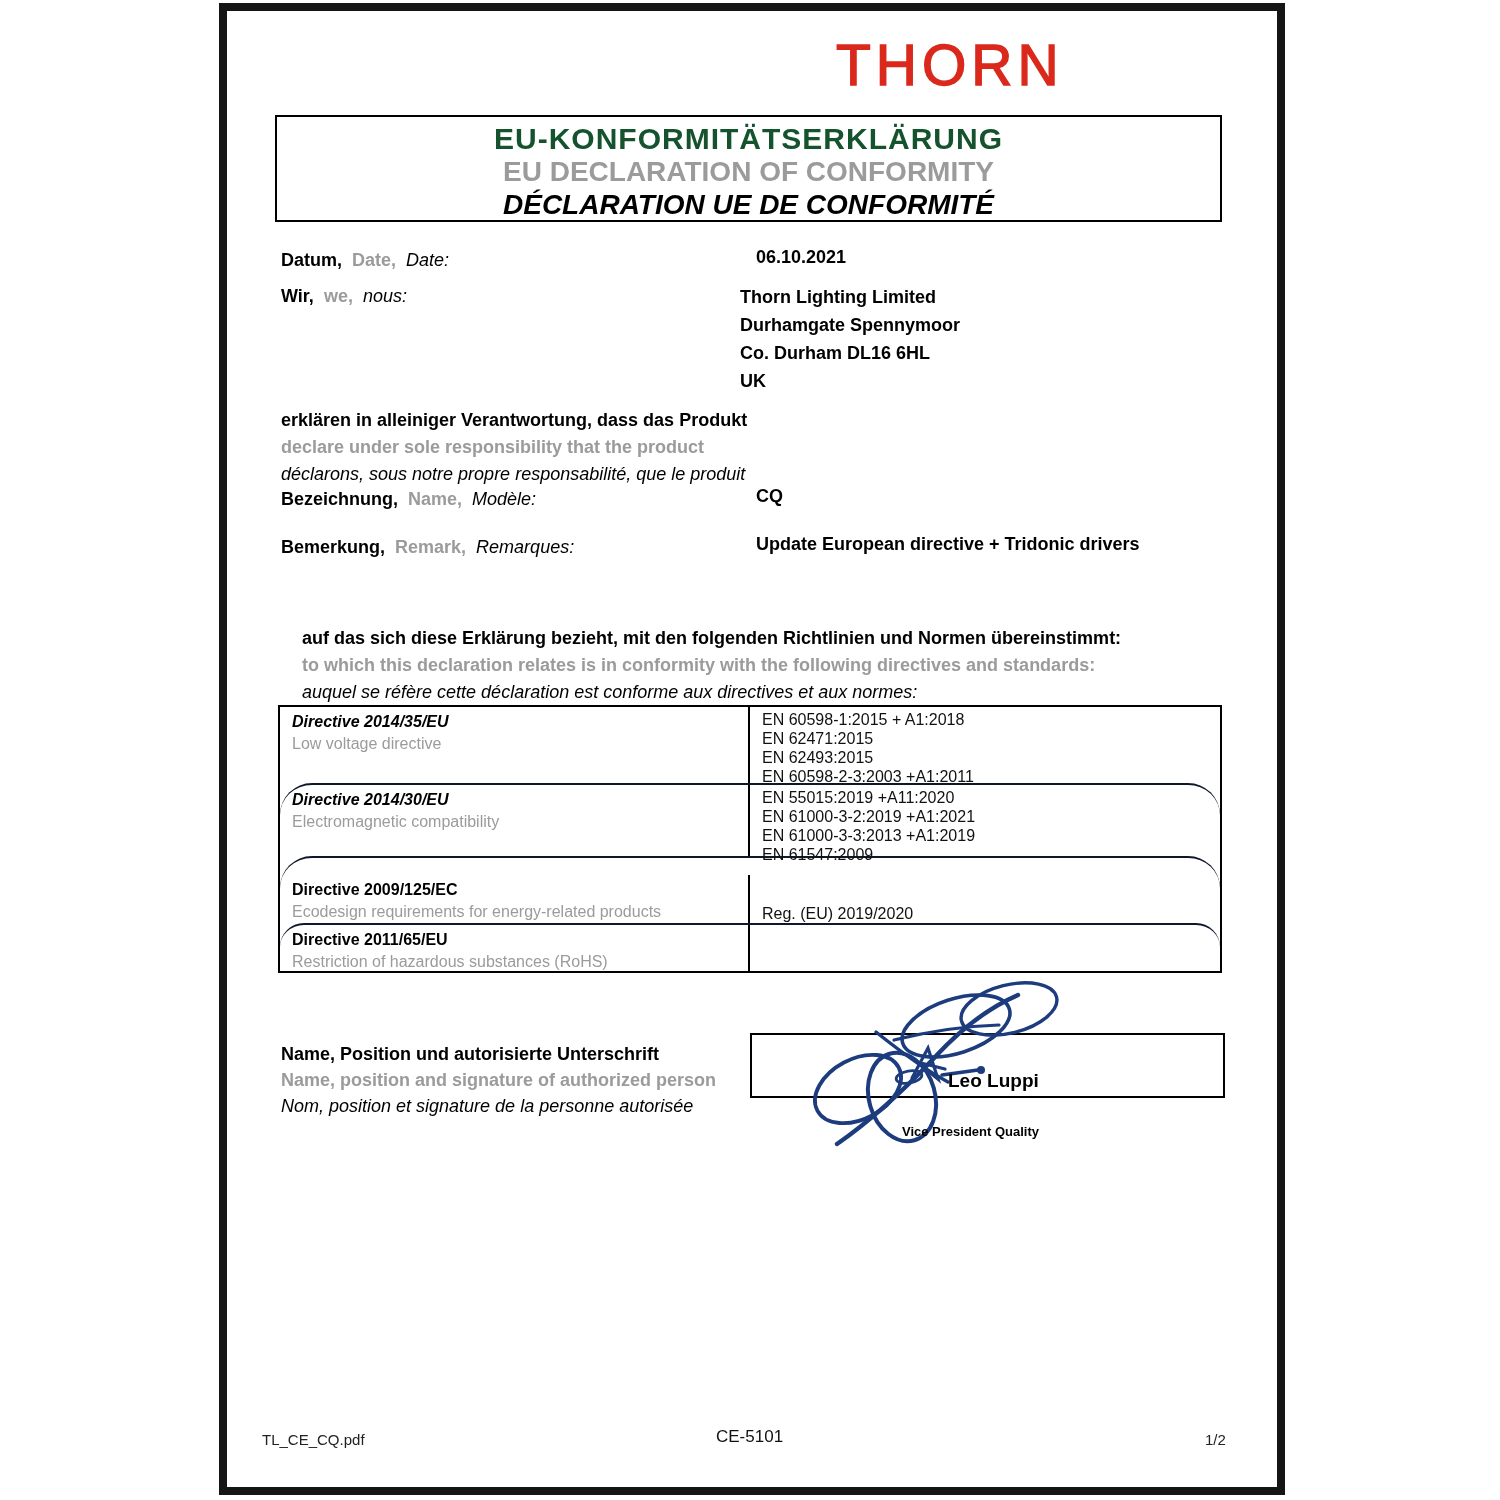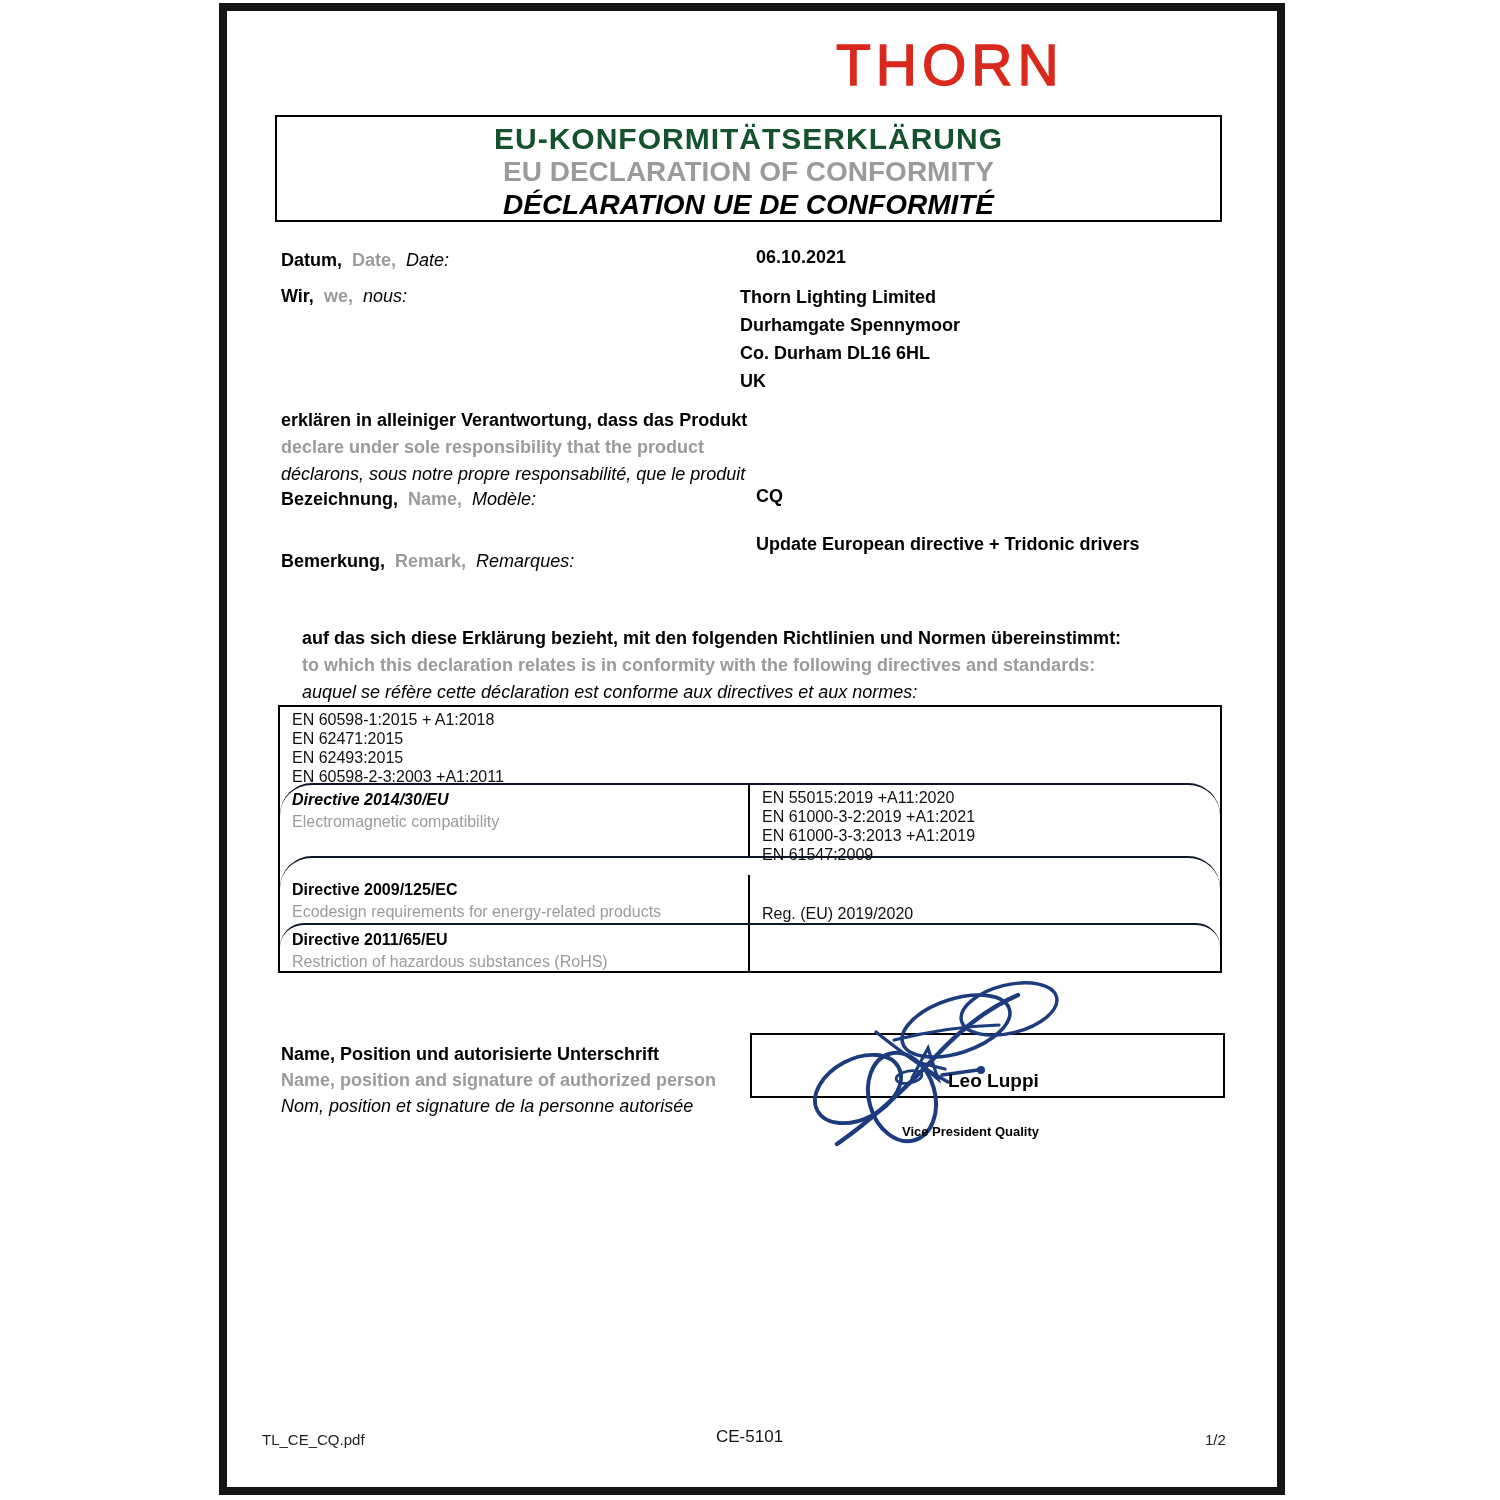--- a/index.html
+++ b/index.html
@@ -101,35 +101,39 @@
   <div class="fr">déclarons, sous notre propre responsabilité, que le produit</div>
 </div>
 
 <div class="abs t18 label-line" style="left:281px;top:486px;">
   <span class="de">Bezeichnung,</span>
   <span class="en">Name,</span>
   <span class="fr">Modèle:</span>
 </div>
 <div class="abs value" style="left:756px;top:486px;">CQ</div>
 
-<div class="abs t18 label-line" style="left:281px;top:548px;">
+<div class="abs t18 label-line" style="left:281px;top:534px;">
   <span class="de">Bemerkung,</span>
   <span class="en">Remark,</span>
   <span class="fr">Remarques:</span>
 </div>
 <div class="abs value" style="left:756px;top:534px;">Update European directive + Tridonic drivers</div>
 
 <div class="abs t18" style="left:281px;top:625px;margin-left:21px;">
   <div class="de">auf das sich diese Erklärung bezieht, mit den folgenden Richtlinien und Normen übereinstimmt:</div>
   <div class="en">to which this declaration relates is in conformity with the following directives and standards:</div>
   <div class="fr">auquel se réfère cette déclaration est conforme aux directives et aux normes:</div>
 </div>
 
 <div class="abs dtable">
   <div class="drow h76">
+    <div class="dcell-l">
+      <div class="directive it">Directive 2014/35/EU</div>
+      <div class="ddesc">Low voltage directive</div>
+    </div>
     <div class="dcell-r">
       <div class="std">EN 60598-1:2015 + A1:2018</div>
       <div class="std">EN 62471:2015</div>
       <div class="std">EN 62493:2015</div>
       <div class="std">EN 60598-2-3:2003 +A1:2011</div>
     </div>
   </div>
   <div class="drow h73">
     <div class="dcell-l">
       <div class="directive it">Directive 2014/30/EU</div>

